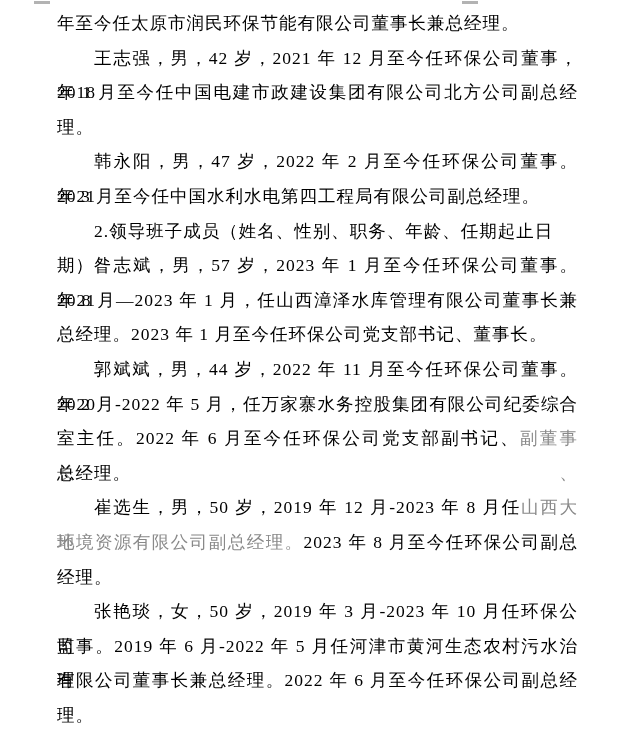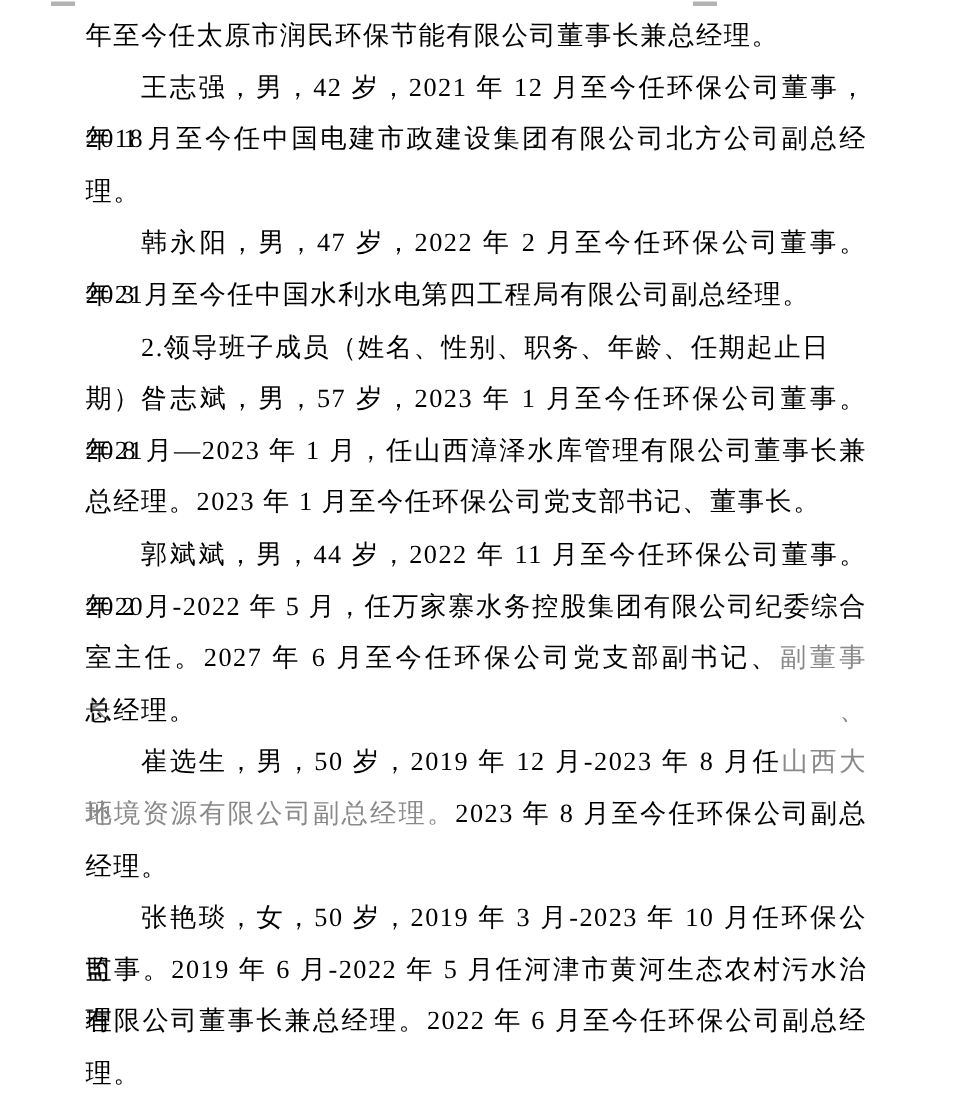--- a/index.html
+++ b/index.html
@@ -67,21 +67,21 @@
       <div class="line justify"><span class="run">年 1 月至今任中国电建市政建设集团有限公司北方公司副总经</span></div>
       <div class="line"><span class="run">理。</span></div>
       <div class="line indent justify"><span class="run">韩永阳，男，47 岁，2022 年 2 月至今任环保公司董事。2021</span></div>
       <div class="line"><span class="run">年 3 月至今任中国水利水电第四工程局有限公司副总经理。</span></div>
       <div class="line indent"><span class="run">2.领导班子成员（姓名、性别、职务、年龄、任期起止日期）</span></div>
       <div class="line indent justify"><span class="run">昝志斌，男，57 岁，2023 年 1 月至今任环保公司董事。2021</span></div>
       <div class="line justify"><span class="run">年 8 月—2023 年 1 月，任山西漳泽水库管理有限公司董事长兼</span></div>
       <div class="line"><span class="run">总经理。2023 年 1 月至今任环保公司党支部书记、董事长。</span></div>
       <div class="line indent justify"><span class="run">郭斌斌，男，44 岁，2022 年 11 月至今任环保公司董事。2020</span></div>
       <div class="line justify"><span class="run">年 2 月-2022 年 5 月，任万家寨水务控股集团有限公司纪委综合</span></div>
-      <div class="line justify"><span class="run">室主任。2027 年 6 月至今任环保公司党支部副书记、</span><span class="run revised">副董事长、</span></div>
+      <div class="line justify"><span class="run">室主任。2022 年 6 月至今任环保公司党支部副书记、</span><span class="run revised">副董事长、</span></div>
       <div class="line"><span class="run">总经理。</span></div>
       <div class="line indent justify"><span class="run">崔选生，男，50 岁，2019 年 12 月-2023 年 8 月任</span><span class="run revised">山西大地</span></div>
       <div class="line justify"><span class="run revised">环境资源有限公司副总经理。</span><span class="run">2023 年 8 月至今任环保公司副总</span></div>
       <div class="line"><span class="run">经理。</span></div>
       <div class="line indent justify"><span class="run">张艳琰，女，50 岁，2019 年 3 月-2023 年 10 月任环保公司</span></div>
       <div class="line justify"><span class="run">监事。2019 年 6 月-2022 年 5 月任河津市黄河生态农村污水治理</span></div>
       <div class="line justify"><span class="run">有限公司董事长兼总经理。2022 年 6 月至今任环保公司副总经</span></div>
       <div class="line"><span class="run">理。</span></div>
     </div>
 </div>

